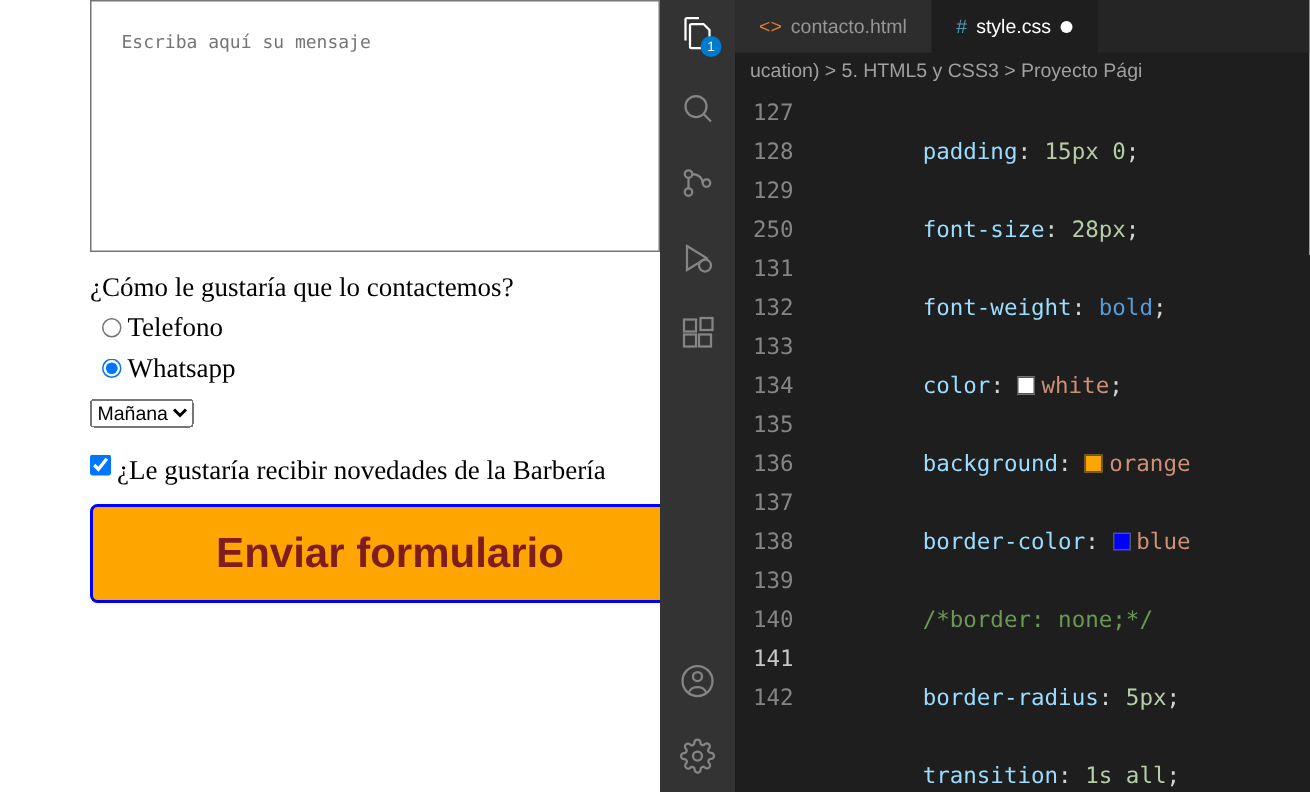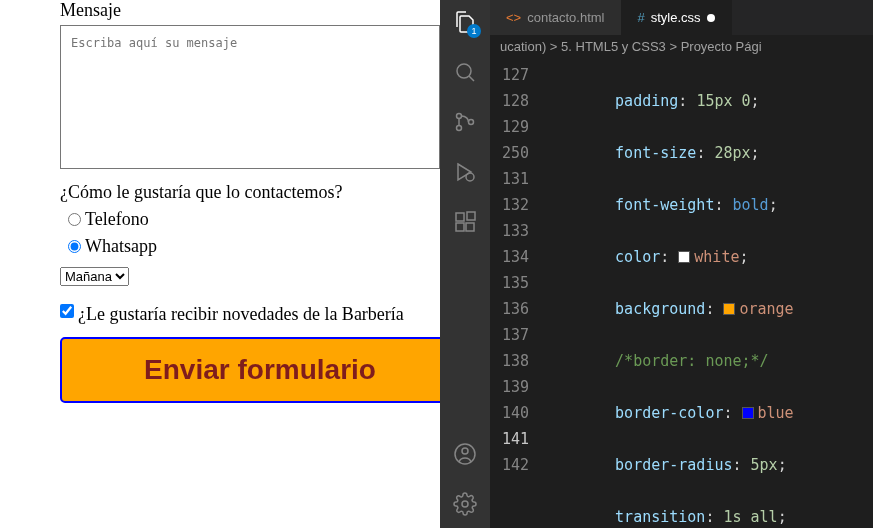--- a/index.html
+++ b/index.html
@@ -1,21 +1,21 @@
 <!DOCTYPE html>
 <html><head>
   <meta charset="utf-8">
   <style>
     * { box-sizing: border-box; margin: 0; padding: 0; }
     body { font-family: "Times New Roman", serif; display: flex; width: 873px; height: 528px; overflow: hidden; }
     
     
     .form-side { width: 440px; background: white; padding: 0 20px 0 60px; font-size: 18px; color: black; }
     .form-label { margin-bottom: 4px; }
-    .msg-textarea { width: 380px; height: 144px; border: 1px solid #767676; padding: 10px; font-family: monospace; font-size: 12px; resize: none; }
+    .msg-textarea { width: 380px; height: 168px; border: 1px solid #767676; padding: 20px; font-family: monospace; font-size: 12px; resize: none; }
     .msg-textarea::placeholder { color: #757575; }
     .question { margin-top: 8px; margin-bottom: 6px; }
     .radio-row { display: flex; align-items: center; margin: 6px 0 6px 8px; }
     .radio-row input { margin-right: 4px; accent-color: #0075ff; }
     .select { margin-top: 4px; font-size: 13px; }
     .checkbox-row { margin-top: 18px; display: flex; align-items: flex-start; }
     .checkbox-row input { margin-right: 4px; accent-color: #0075ff; width: 14px; height: 14px; }
     .submit-btn { width: 400px; margin-top: 12px; padding: 15px 0; font-size: 28px; font-weight: bold; font-family: Arial, sans-serif; color: #7f1d1d; background: orange; border: 2px solid blue; border-radius: 5px; cursor: pointer; }
     
     
@@ -49,21 +49,20 @@
     .swatch { display: inline-block; width: 12px; height: 12px; border: 1px solid #555; margin-right: 4px; vertical-align: -1px; }
     .sw-white { background: white; }
     .sw-orange { background: orange; }
     .sw-blue { background: blue; }
     .ind1 { padding-left: 68px; }
   </style>
 </head>
 <body>
 
 <div class="form-side">
-  <div class="form-label">Mensaje</div>
   <textarea class="msg-textarea" placeholder="Escriba aquí su mensaje" style=""></textarea>
   <div class="question">¿Cómo le gustaría que lo contactemos?</div>
   <div class="radio-row">
     <input type="radio" name="c" style="">
     <span>Telefono</span>
   </div>
   <div class="radio-row">
     <input type="radio" name="c" checked="" style="">
     <span>Whatsapp</span>
   </div>
@@ -163,22 +162,22 @@
           <div class="ln">140</div>
           <div class="ln active">141</div>
           <div class="ln">142</div>
         </div>
       <div class="lines">
 <div class="cl ind1"><span class="tok-prop">padding</span><span class="tok-punc">: </span><span class="tok-num">15px 0</span><span class="tok-punc">;</span></div>
 <div class="cl ind1"><span class="tok-prop">font-size</span><span class="tok-punc">: </span><span class="tok-num">28px</span><span class="tok-punc">;</span></div>
 <div class="cl ind1"><span class="tok-prop">font-weight</span><span class="tok-punc">: </span><span class="tok-kw">bold</span><span class="tok-punc">;</span></div>
 <div class="cl ind1"><span class="tok-prop">color</span><span class="tok-punc">: </span><span class="swatch sw-white"></span><span class="tok-col">white</span><span class="tok-punc">;</span></div>
 <div class="cl ind1"><span class="tok-prop">background</span><span class="tok-punc">: </span><span class="swatch sw-orange"></span><span class="tok-col">orange</span></div>
+<div class="cl ind1"><span class="tok-prop">border-color</span><span class="tok-punc">: </span><span class="swatch sw-blue"></span><span class="tok-col">blue</span></div>
 <div class="cl ind1"><span class="tok-comment">/*border: none;*/</span></div>
-<div class="cl ind1"><span class="tok-prop">border-color</span><span class="tok-punc">: </span><span class="swatch sw-blue"></span><span class="tok-col">blue</span></div>
 <div class="cl ind1"><span class="tok-prop">border-radius</span><span class="tok-punc">: </span><span class="tok-num">5px</span><span class="tok-punc">;</span></div>
 <div class="cl ind1"><span class="tok-prop">transition</span><span class="tok-punc">: </span><span class="tok-num">1s all</span><span class="tok-punc">;</span></div>
 
 
 
 
 
 
 
       </div>

